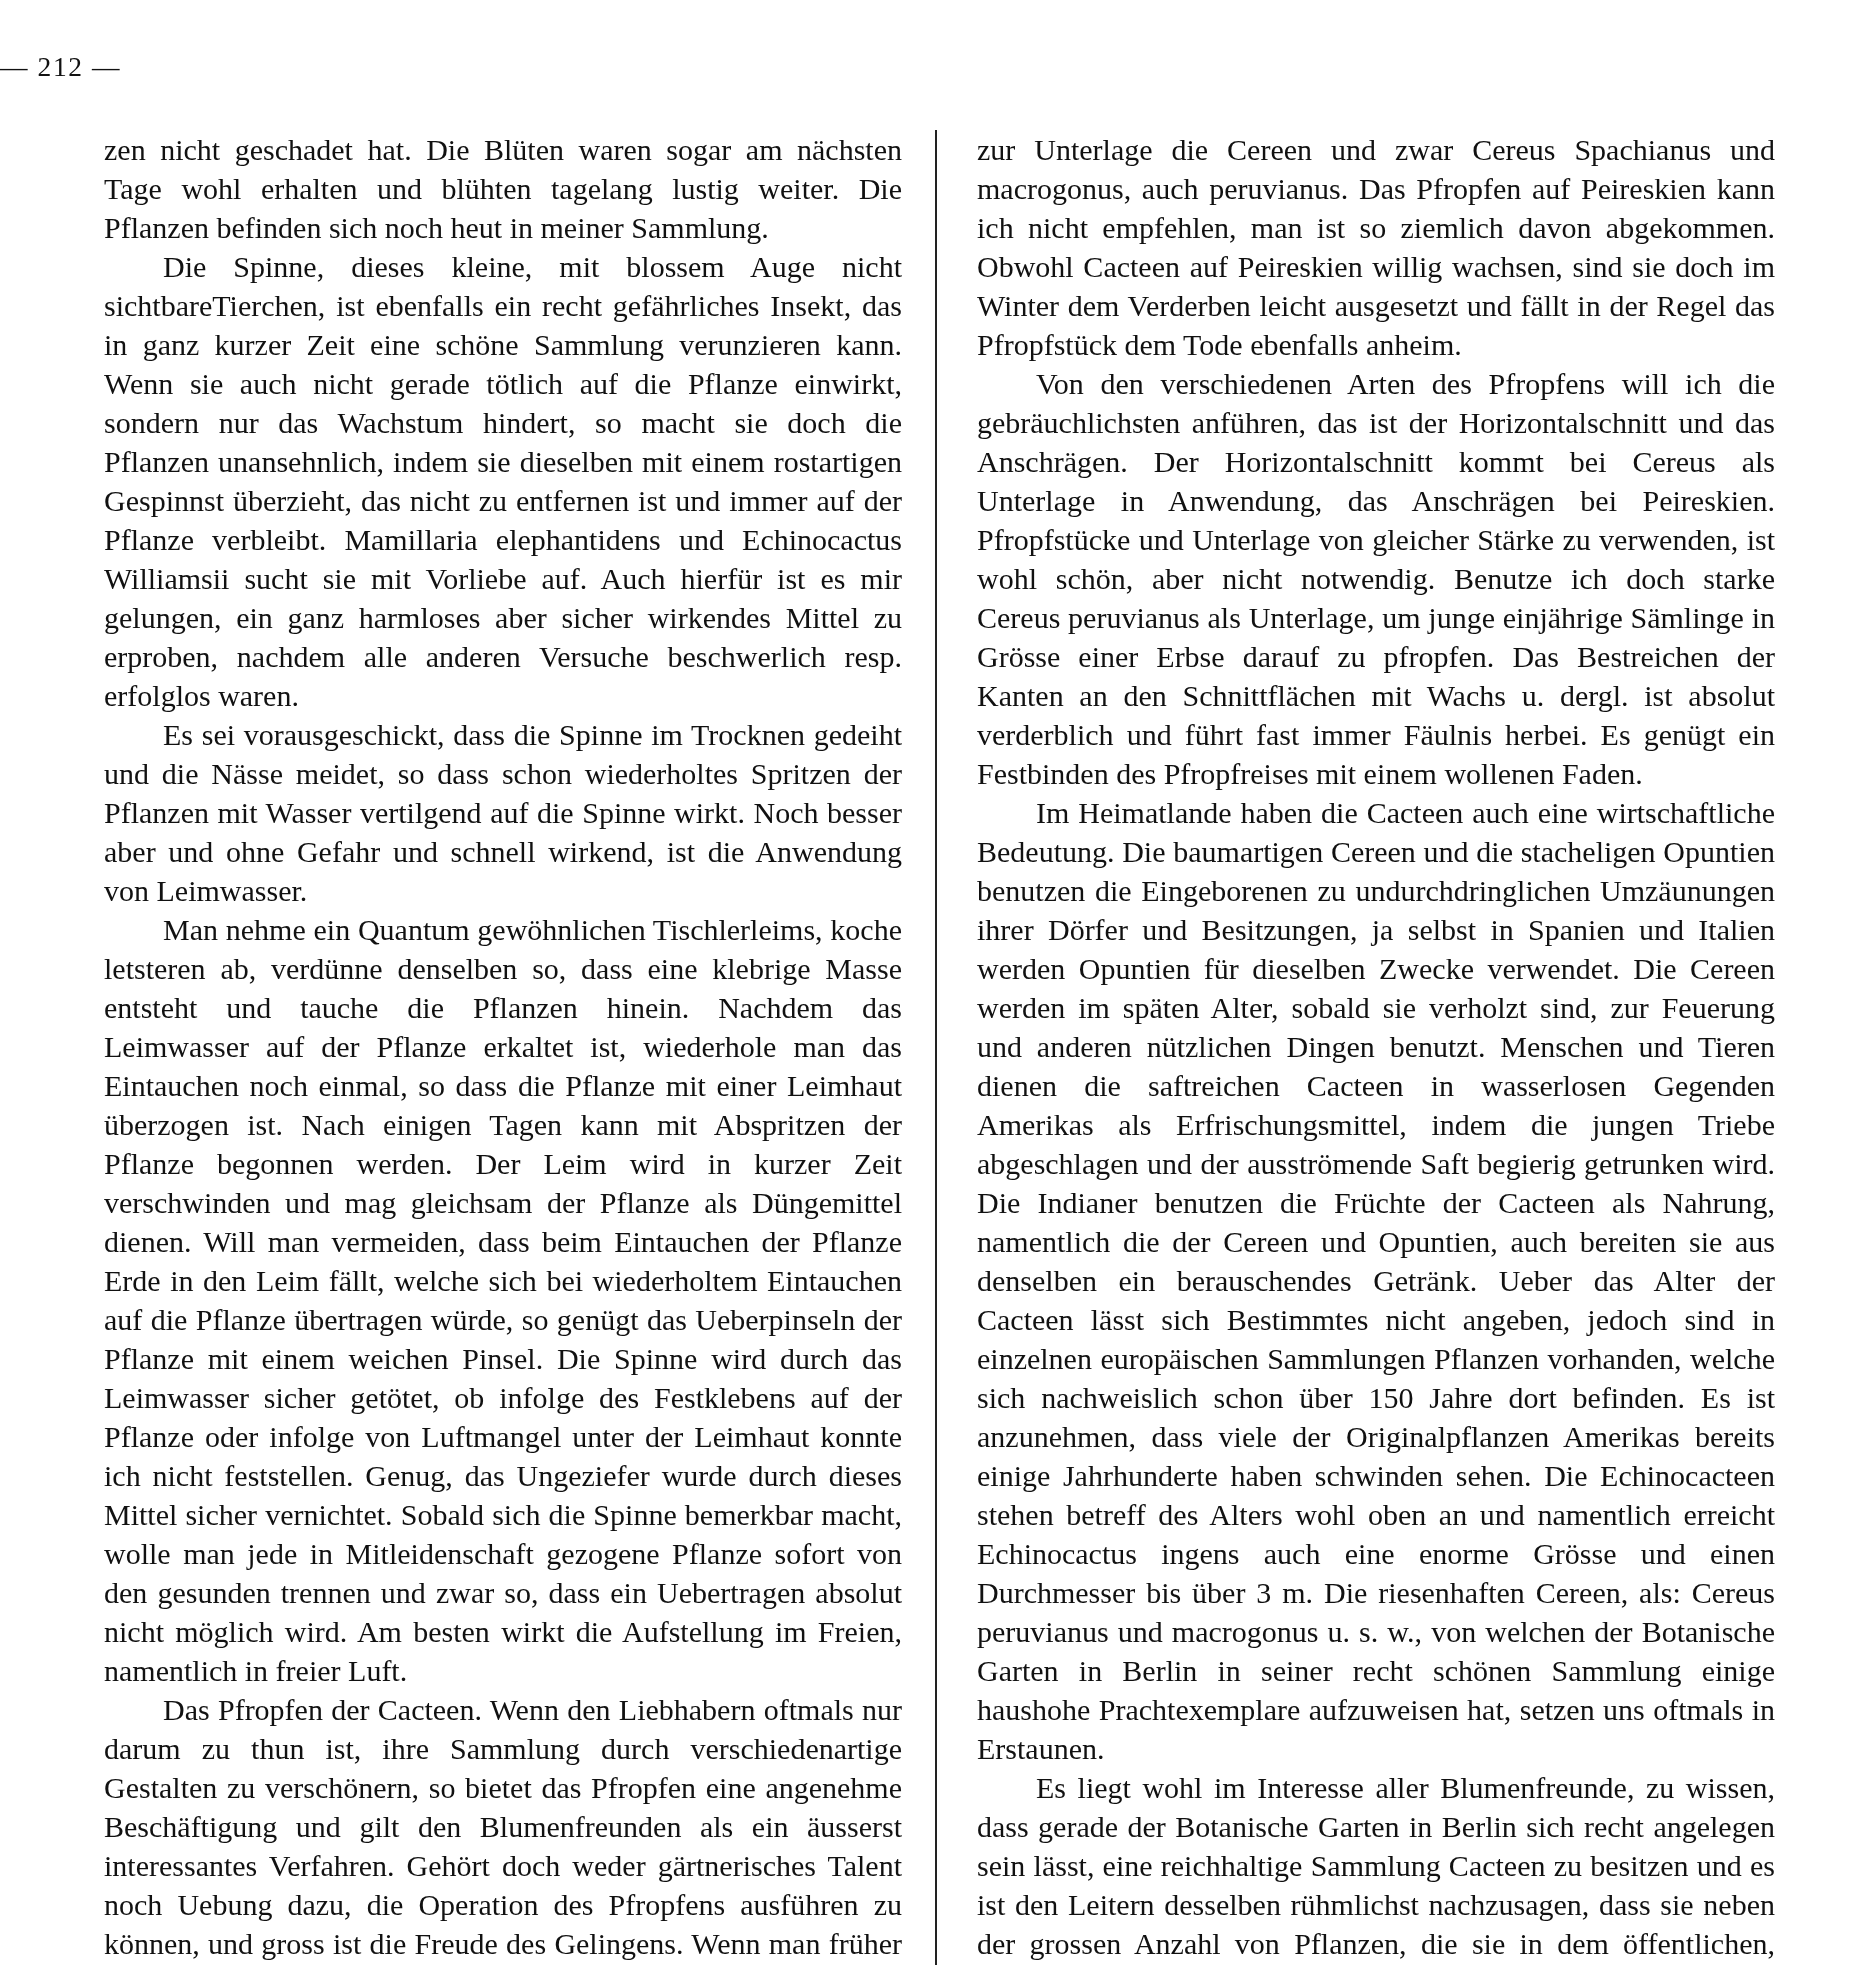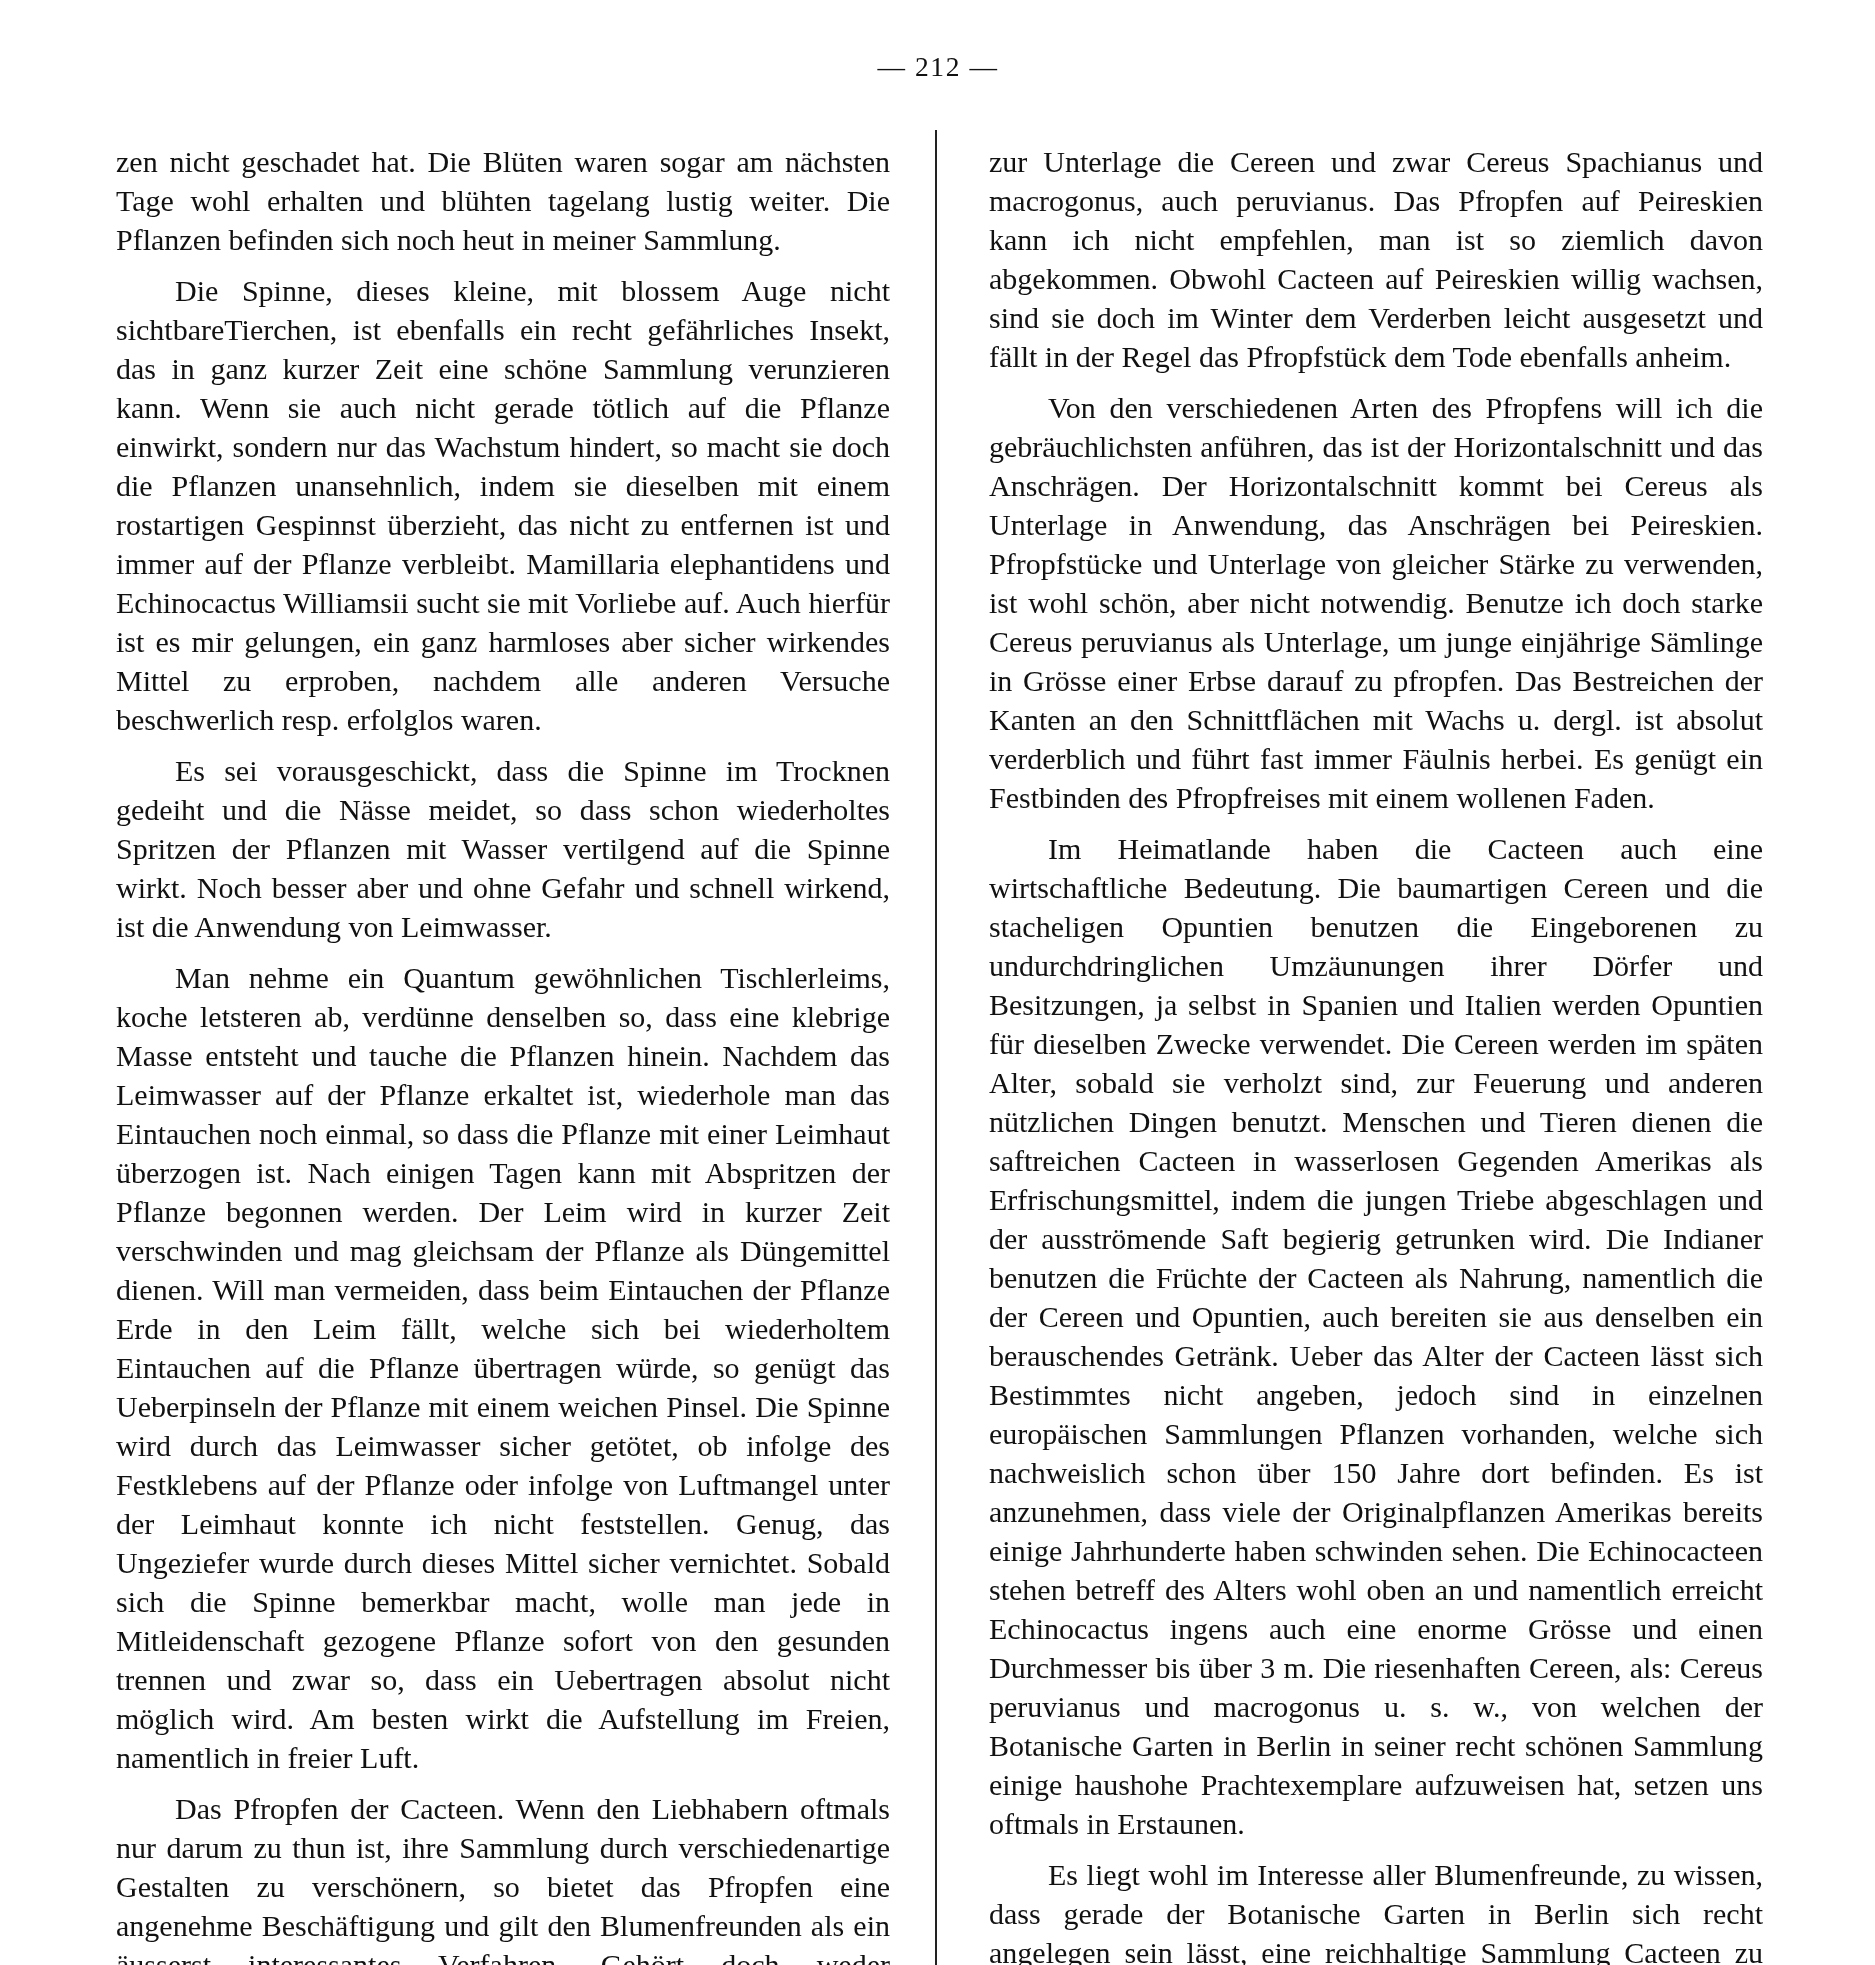--- a/index.html
+++ b/index.html
@@ -1,26 +1,26 @@
 <!DOCTYPE html>
 <html style="font-size:6.3px"><head>
 <meta charset="utf-8">
 <style>
   html, body { margin: 0; padding: 0; background: #ffffff; }
   body { width: 1876px; height: 2655px; position: relative; overflow: hidden;
          font-family: "Liberation Serif", "DejaVu Serif", serif; color: #111; }
-  .page-number { position: absolute; top: 51px; left: 0; width: 1876px; text-align: center;
+  .page-number { position: absolute; top: 51px; left: 0; width: 1876px; text-align: left;
                  font-size: 27.5px; letter-spacing: 1.6px; }
   .columns { position: absolute; top: 130px; left: 104px; width: 1670px; height: 2437px; }
   .col { position: absolute; top: 0; width: 798px; font-size: 30px; line-height: 39px;
          text-align: justify; hyphens: manual; }
   .col-left { left: 0; }
   .col-right { left: 873px; }
   .divider { position: absolute; left: 831px; top: 0; width: 1.6px; height: 2405px; background: #222; }
-  p { margin: 12px; text-indent: 0; }
+  p { margin: 0; text-indent: 0; }
   p.indent { text-indent: 59px; }
 </style>
 </head>
 <body>
 
 <div class="page-number">— 212 —</div>
 
 <div class="columns">
   <div class="col col-left">
     <p>zen nicht geschadet hat. Die Blüten waren sogar am nächsten Tage wohl erhalten und blühten tagelang lustig weiter. Die Pflanzen befinden sich noch heut in meiner Sammlung.</p>

